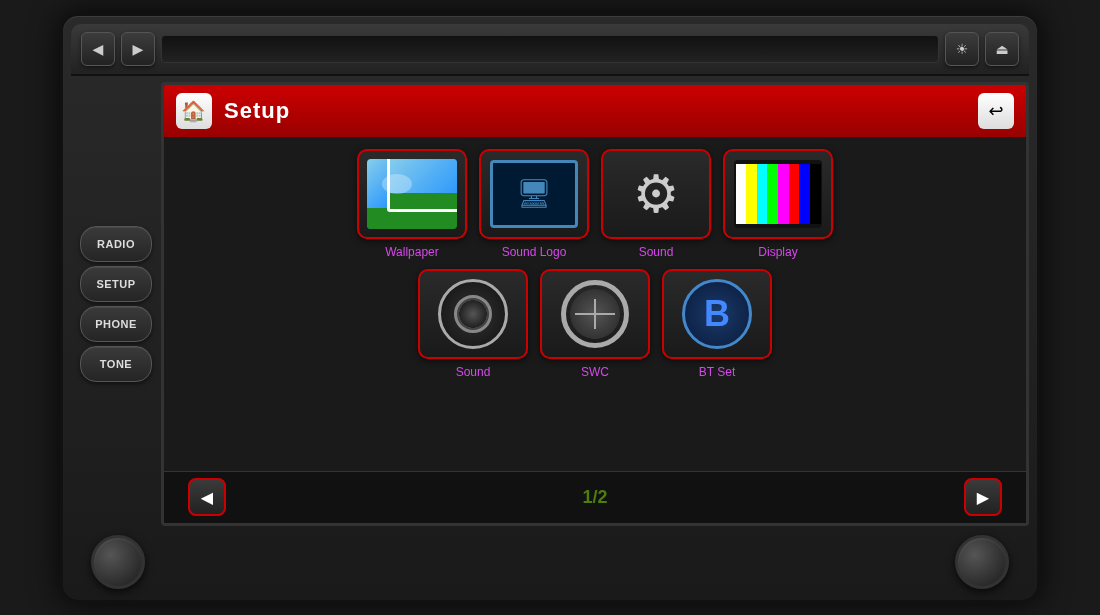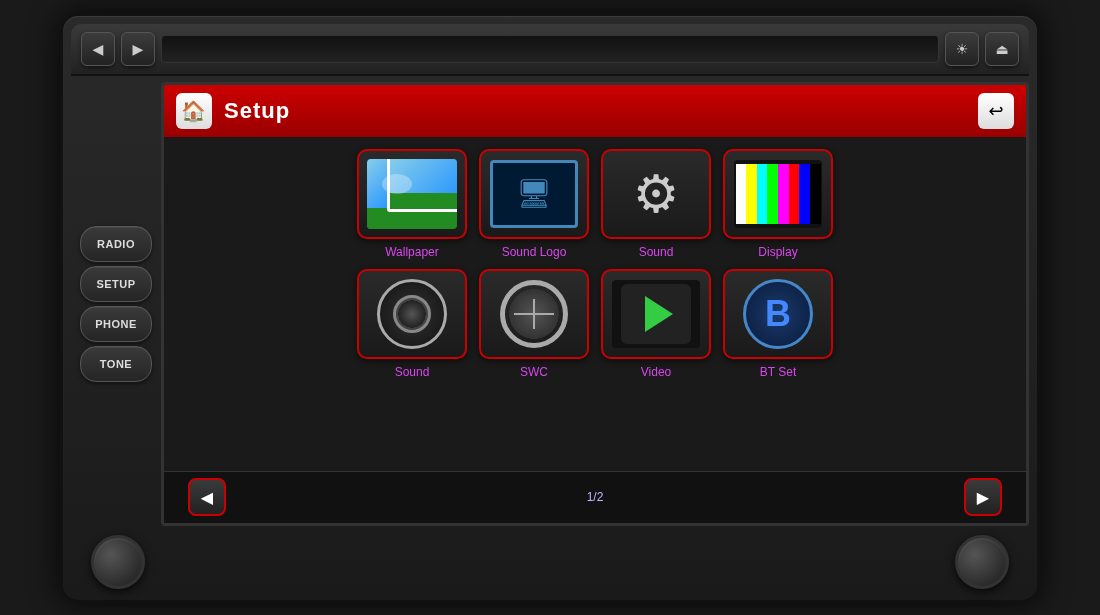--- a/index.html
+++ b/index.html
@@ -221,23 +221,23 @@
       border-radius: 8px;
       display: flex;
       align-items: center;
       justify-content: center;
       color: #fff;
       font-size: 16px;
       cursor: pointer;
     }
 
     .page-indicator {
-      color: #c4b5fd;
-      font-size: 12px;
-      font-weight: normal;
+      color: #4d7c0f;
+      font-size: 18px;
+      font-weight: bold;
     }
 
     
     .icon-wallpaper {
       width: 90px;
       height: 70px;
       background: linear-gradient(135deg, #87ceeb 0%, #1e90ff 50%, #006400 100%);
       border-radius: 4px;
       position: relative;
       overflow: hidden;
@@ -575,30 +575,20 @@
 
           <div class="grid-item">
             <div class="grid-icon-box">
               <div class="icon-swc">
                 <div class="steering-wheel"></div>
               </div>
             </div>
             <span class="grid-label">SWC</span>
           </div>
 
-          <div class="grid-item">
-            <div class="grid-icon-box">
-              <div class="icon-video">
-                <div class="video-play">
-                  <div class="play-triangle"></div>
-                </div>
-              </div>
-            </div>
-            <span class="grid-label">Video</span>
-          </div>
 
           <div class="grid-item">
             <div class="grid-icon-box">
               <div class="icon-bt">
                 <div class="bluetooth-circle">B</div>
               </div>
             </div>
             <span class="grid-label">BT Set</span>
           </div>
         </div>

